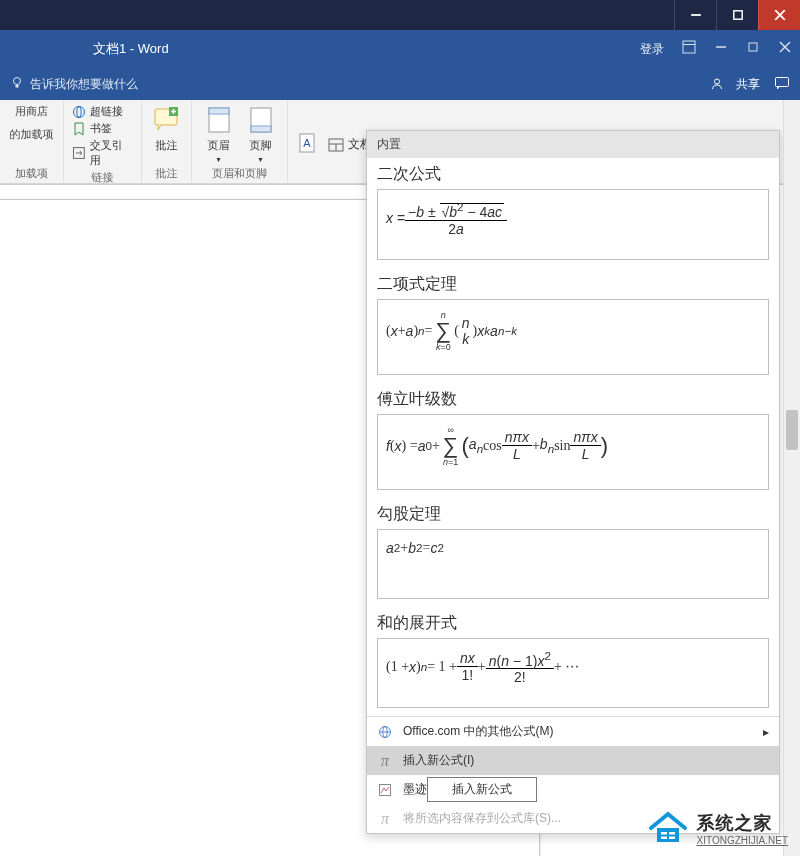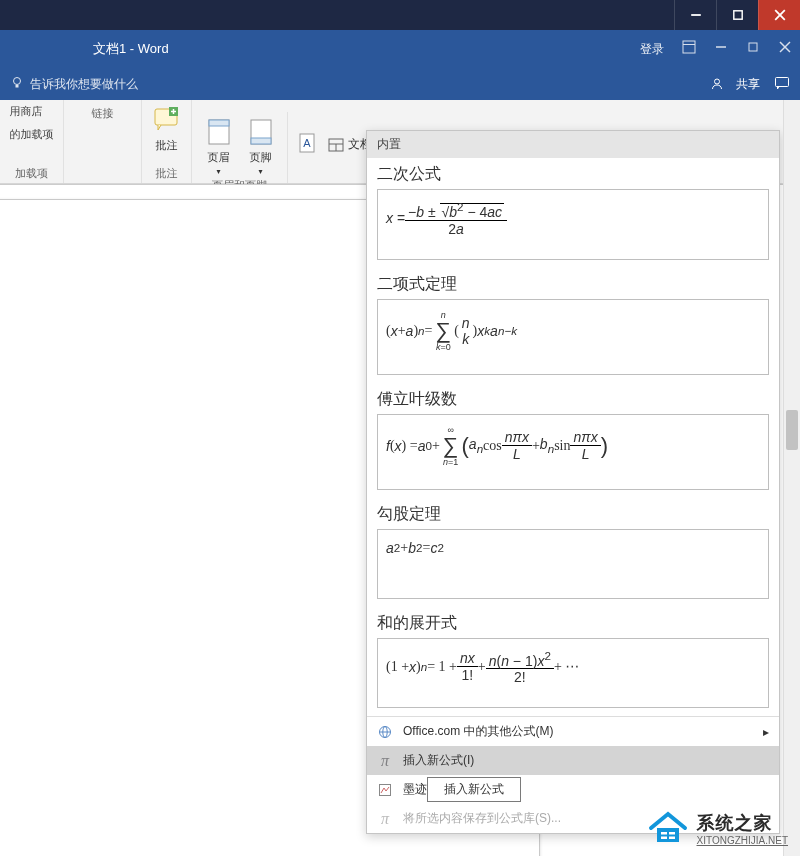--- a/index.html
+++ b/index.html
@@ -47,21 +47,21 @@
 .eq-card .frac .num { border-bottom: 1px solid #000; padding: 0 3px; }
 .eq-card .frac .den { padding: 0 3px; }
 .eq-card .sqrt { border-top: 1px solid #000; padding: 0 2px; }
 .eq-card .sum { display: inline-flex; flex-direction: column; align-items: center; font-size: 9px; vertical-align: middle; margin: 0 3px; }
 .eq-card .sum .sigma { font-size: 22px; line-height: 1; }
 .gallery .menu-rows { border-top: 1px solid #ddd; }
 .menu-row { display: flex; align-items: center; gap: 10px; padding: 6px 10px; font-size: 12px; color: #333; position: relative; }
 .menu-row.hl { background: #d4d4d4; }
 .menu-row.dis { color: #aaa; }
 .menu-row .arrow-r { position: absolute; right: 10px; }
-.tooltip { position: absolute; background: #fff; border: 1px solid #7a7a7a; padding: 3px 16px; font-size: 12px; left: 60px; }
+.tooltip { position: absolute; background: #fff; border: 1px solid #7a7a7a; padding: 3px 24px; font-size: 12px; left: 60px; }
 .mi { width: 16px; height: 16px; display: inline-flex; align-items: center; justify-content: center; }
 
 .vscroll { position: absolute; right: 0; top: 100px; width: 17px; bottom: 0; background: #f0f0f0; border-left: 1px solid #ddd; }
 .vscroll .thumb { position: absolute; left: 2px; right: 2px; top: 310px; height: 40px; background: #c2c2c2; border-radius: 2px; }
 
 .watermark { position: absolute; right: 12px; bottom: 10px; display: flex; align-items: center; gap: 8px; }
 .watermark .logo { width: 42px; height: 36px; }
 .watermark .txt1 { font-size: 18px; font-weight: bold; color: #2b2b2b; letter-spacing: 1px; }
 .watermark .txt2 { font-size: 10px; color: #666; text-decoration: underline; }
 </style>
@@ -128,30 +128,54 @@
             <rect x="1.5" y="2.5" width="13" height="9" rx="1" fill="none" stroke="#fff"></rect>
             <path d="M5 11.5l-1.5 2.5v-2.5" fill="none" stroke="#fff"></path>
           </svg></span>
     </div>
   </div>
 </div>
 
 <div class="ribbon">
   <div class="rgroup" style="width:64px;">
     <div class="icons-row">
-        <div class="stack" style="align-items:flex-start;">
+        <div class="stack" style="align-items:center;">
       <span>用商店</span>
       <span style="margin-top:6px;">的加载项</span>
     </div>
       </div>
     <div class="grouplabel">加载项</div>
   </div>
 
 
   <div class="rgroup" style="width:78px;">
+    <div class="icons-row">
+        <div class="stack">
+      <div class="ritem-small">
+            <svg class="small-ico" viewBox="0 0 14 14">
+              <circle cx="7" cy="7" r="5.5" fill="none" stroke="#1e6fbf"></circle>
+              <ellipse cx="7" cy="7" rx="2.2" ry="5.5" fill="none" stroke="#1e6fbf"></ellipse>
+            </svg>
+            <span>超链接</span>
+          </div>
+      <div class="ritem-small">
+            <svg class="small-ico" viewBox="0 0 14 14">
+              <path d="M3 1h8v12l-4-3-4 3z" fill="none" stroke="#3a8e3a"></path>
+            </svg>
+            <span>书签</span>
+          </div>
+      <div class="ritem-small">
+            <svg class="small-ico" viewBox="0 0 14 14">
+              <rect x="1.5" y="1.5" width="11" height="11" fill="none" stroke="#666"></rect>
+              <path d="M4 7h6M8 5l2 2-2 2" fill="none" stroke="#666"></path>
+            </svg>
+            <span>交叉引用</span>
+          </div>
+    </div>
+      </div>
     <div class="grouplabel">链接</div>
   </div>
 
   <div class="rgroup" style="width:50px;">
     <div class="icons-row">
         <div class="ritem">
       <div class="ico-box">
             <svg width="28" height="26" viewBox="0 0 28 26">
               <rect x="2" y="2" width="22" height="16" rx="2" fill="#fff7d6" stroke="#d6b74a"></rect>
               <path d="M8 18l-3 5v-5" fill="#fff7d6" stroke="#d6b74a"></path>
@@ -159,21 +183,21 @@
               <line x1="20.5" y1="2" x2="20.5" y2="7" stroke="#fff" stroke-width="1.5"></line>
               <line x1="18" y1="4.5" x2="23" y2="4.5" stroke="#fff" stroke-width="1.5"></line>
             </svg>
           </div>
       <span>批注</span>
     </div>
       </div>
     <div class="grouplabel">批注</div>
   </div>
 
-  <div class="rgroup" style="width:96px;margin-top:12px;">
+  <div class="rgroup" style="width:96px;">
     <div class="icons-row">
       <div class="ritem">
         <div class="ico-box">
             <svg width="24" height="28" viewBox="0 0 24 28">
               <rect x="2" y="2" width="20" height="24" fill="#fff" stroke="#999"></rect>
               <rect x="2" y="2" width="20" height="6" fill="#d9e6f2" stroke="#7aa3cc"></rect>
             </svg>
           </div>
         <span>页眉</span>
           <span style="font-size:8px;">▾</span>

